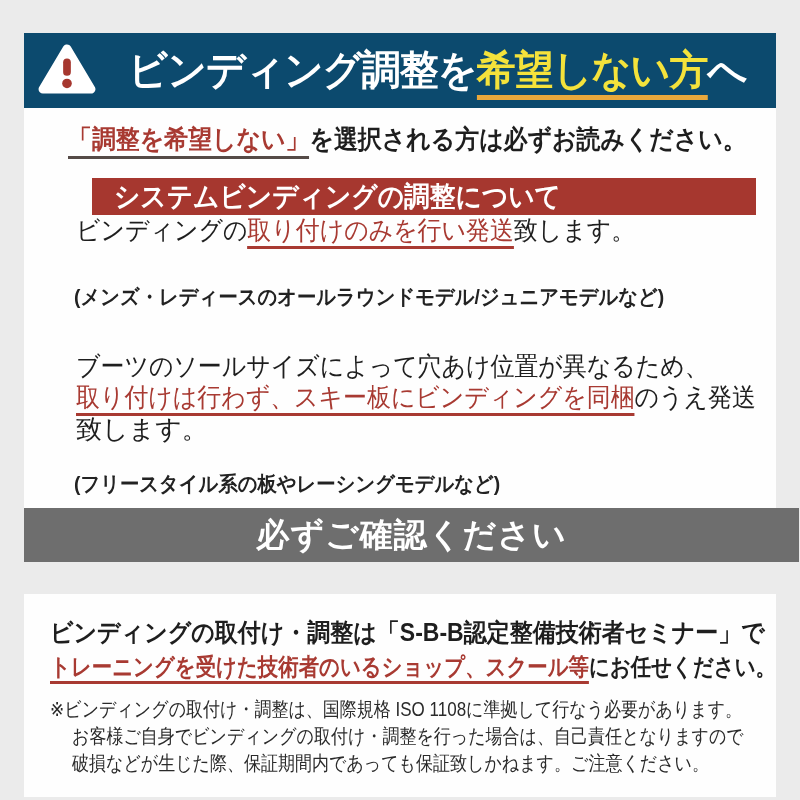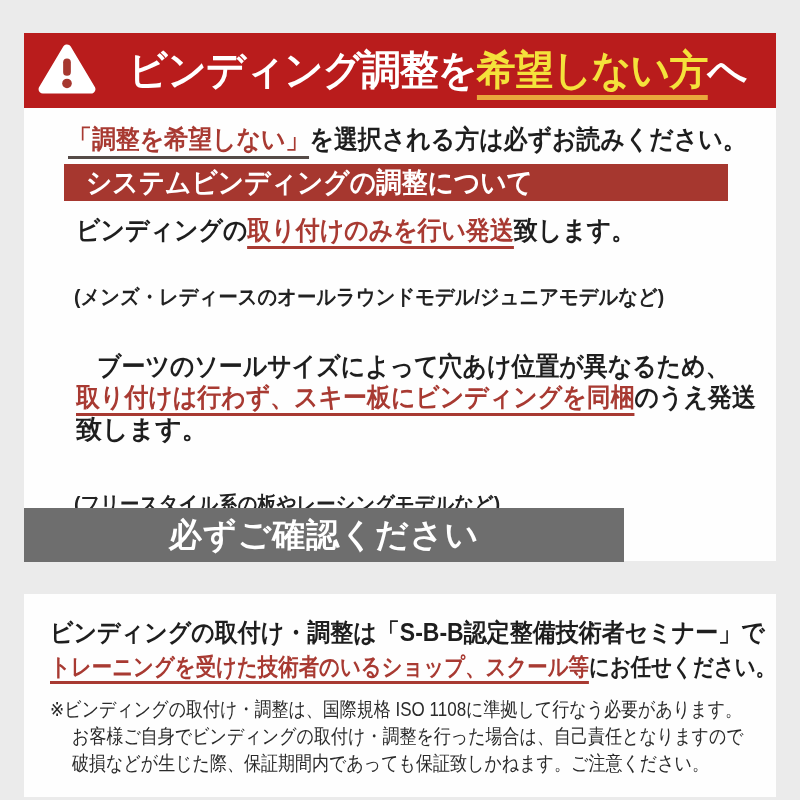--- a/index.html
+++ b/index.html
@@ -7,21 +7,21 @@
   .canvas {
     position:relative; width:800px; height:800px;
     background:#ebebeb; overflow:hidden;
   }
   .cond { display:inline-block; transform:scaleX(0.92); transform-origin:0 50%; white-space:nowrap; }
   .cond85 { display:inline-block; transform:scaleX(0.85); transform-origin:0 50%; white-space:nowrap; }
 
   
   .banner-top {
     position:absolute; left:24px; top:33px; width:752px; height:75px;
-    background:#b91c1c; display:flex; align-items:center; justify-content:center;
+    background:#0c4a6e; display:flex; align-items:center; justify-content:center;
   }
   .banner-top .ttl {
     color:#ffffff; font-size:41px; font-weight:900; letter-spacing:-1px; white-space:nowrap;
     display:inline-block; transform:scaleX(0.95); transform-origin:50% 50%;
   }
   .banner-top .icon { margin-right:16px; flex:0 0 auto; display:block; }
   .ttl .em-yellow {
     color:#f4e23b; border-bottom:5px solid #e9a83c; padding-bottom:2px;
   }
 
@@ -34,37 +34,37 @@
     position:absolute; left:44px; top:14px;
     font-size:26px; font-weight:bold; color:#1e1e1e;
   }
   .p1-intro .em-red { color:#a83a32; border-bottom:3px solid #554b47; padding-bottom:2px; }
 
   .sub-bar {
     position:absolute; left:40px; width:664px; height:37px;
     background:#a6372f; color:#ffffff; font-size:28px; font-weight:bold;
     line-height:37px; padding-left:22px; box-sizing:border-box; white-space:nowrap;
   }
-  .sub-bar.b1 { top:56px; }
+  .sub-bar.b1 { top:70px;margin-left:28px; }
   .sub-bar.b2 { top:189px; height:38px; line-height:38px; }
 
-  .bodyline { position:absolute; left:52px; font-size:26px; font-weight:bold; color:#1e1e1e; }
+  .bodyline { position:absolute; left:52px; font-size:26px; font-weight:normal; color:#1e1e1e; }
   .bodyline .em-red { color:#a83a32; border-bottom:3px solid #a83a32; padding-bottom:1px; }
   .noteline { position:absolute; left:50px; font-size:21px; font-weight:600; color:#222222;margin-top:32px; }
 
   .l-body1 { top:105px; }
   .l-note1 { top:143px; }
-  .l-b2l1  { top:241px;margin-left:21px; }
+  .l-b2l1  { top:241px; }
   .l-b2l2  { top:272px; }
   .l-b2l3  { top:304px; }
-  .l-note2 { top:350px;text-decoration:underline; }
+  .l-note2 { top:330px;text-decoration:underline; }
 
   
   .banner-gray {
-    position:absolute; left:24px; top:508px; width:600px; height:54px;
+    position:absolute; left:24px; top:508px; width:775px; height:54px;
     background:#6e6e6e; display:flex; align-items:center; justify-content:center;
   }
   .banner-gray .ttl { color:#ffffff; font-size:33px; font-weight:900; letter-spacing:1px; }
 
   
   .panel2 {
     position:absolute; left:24px; top:562px; width:752px; height:203px;
     background:#fefefe;
     margin-top:32px;
   }

